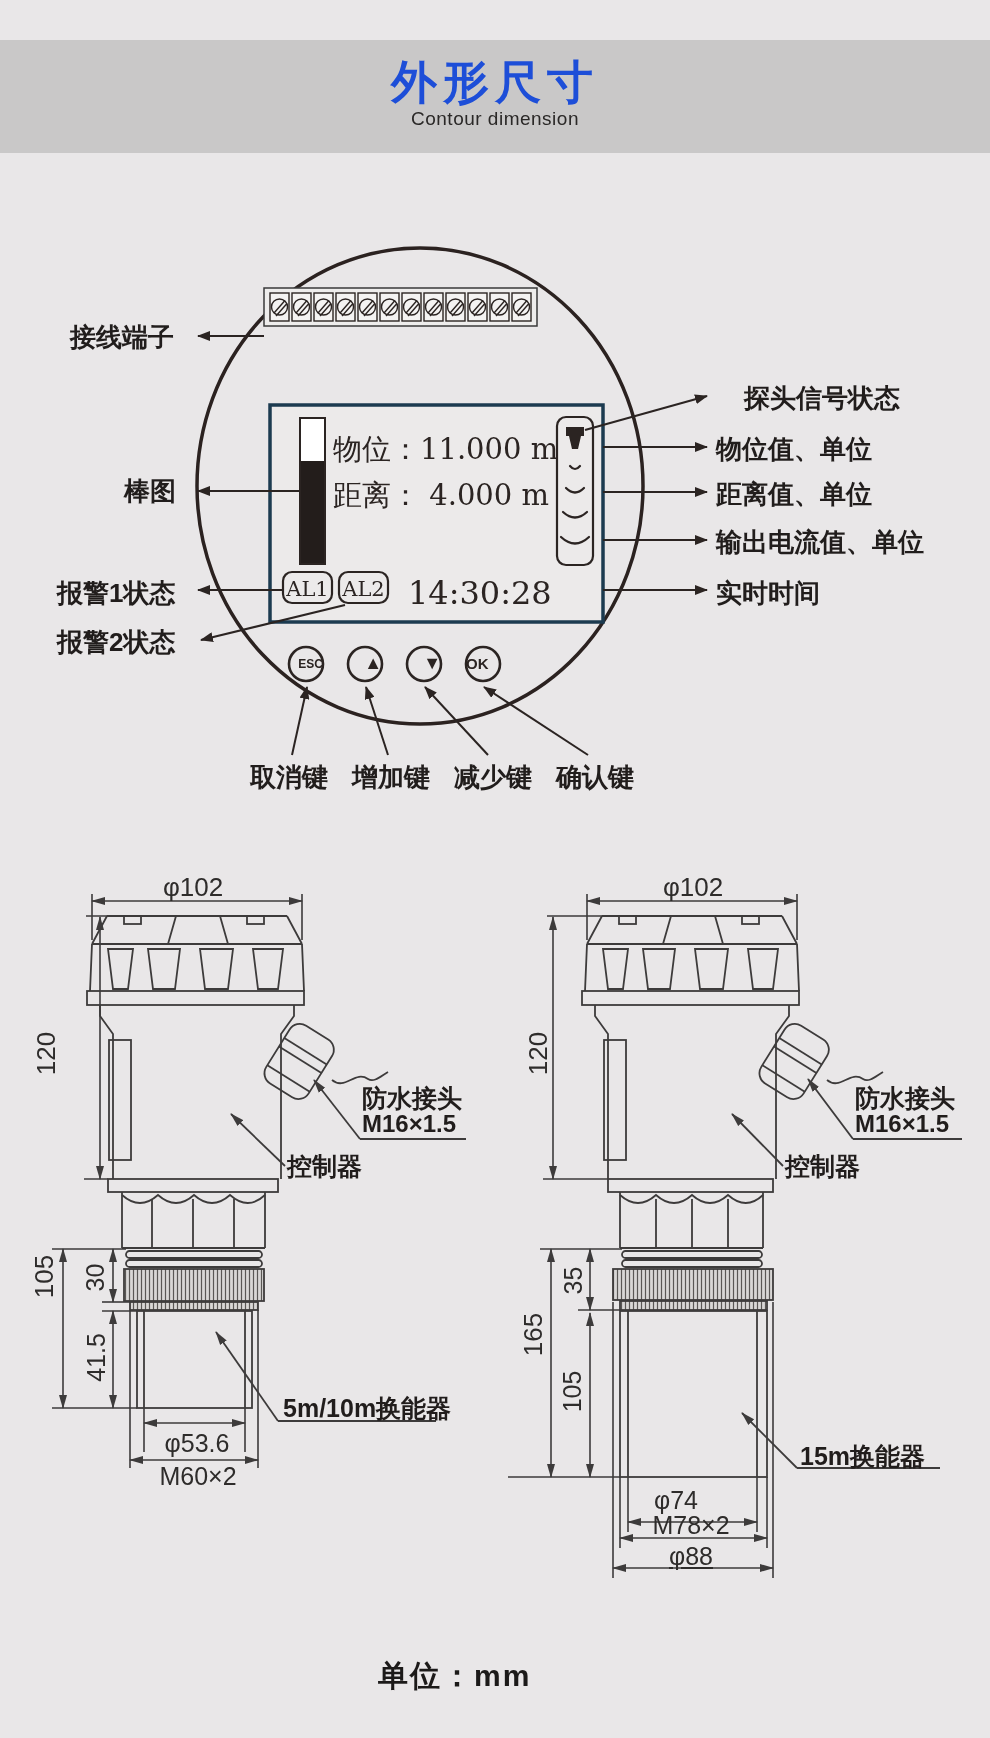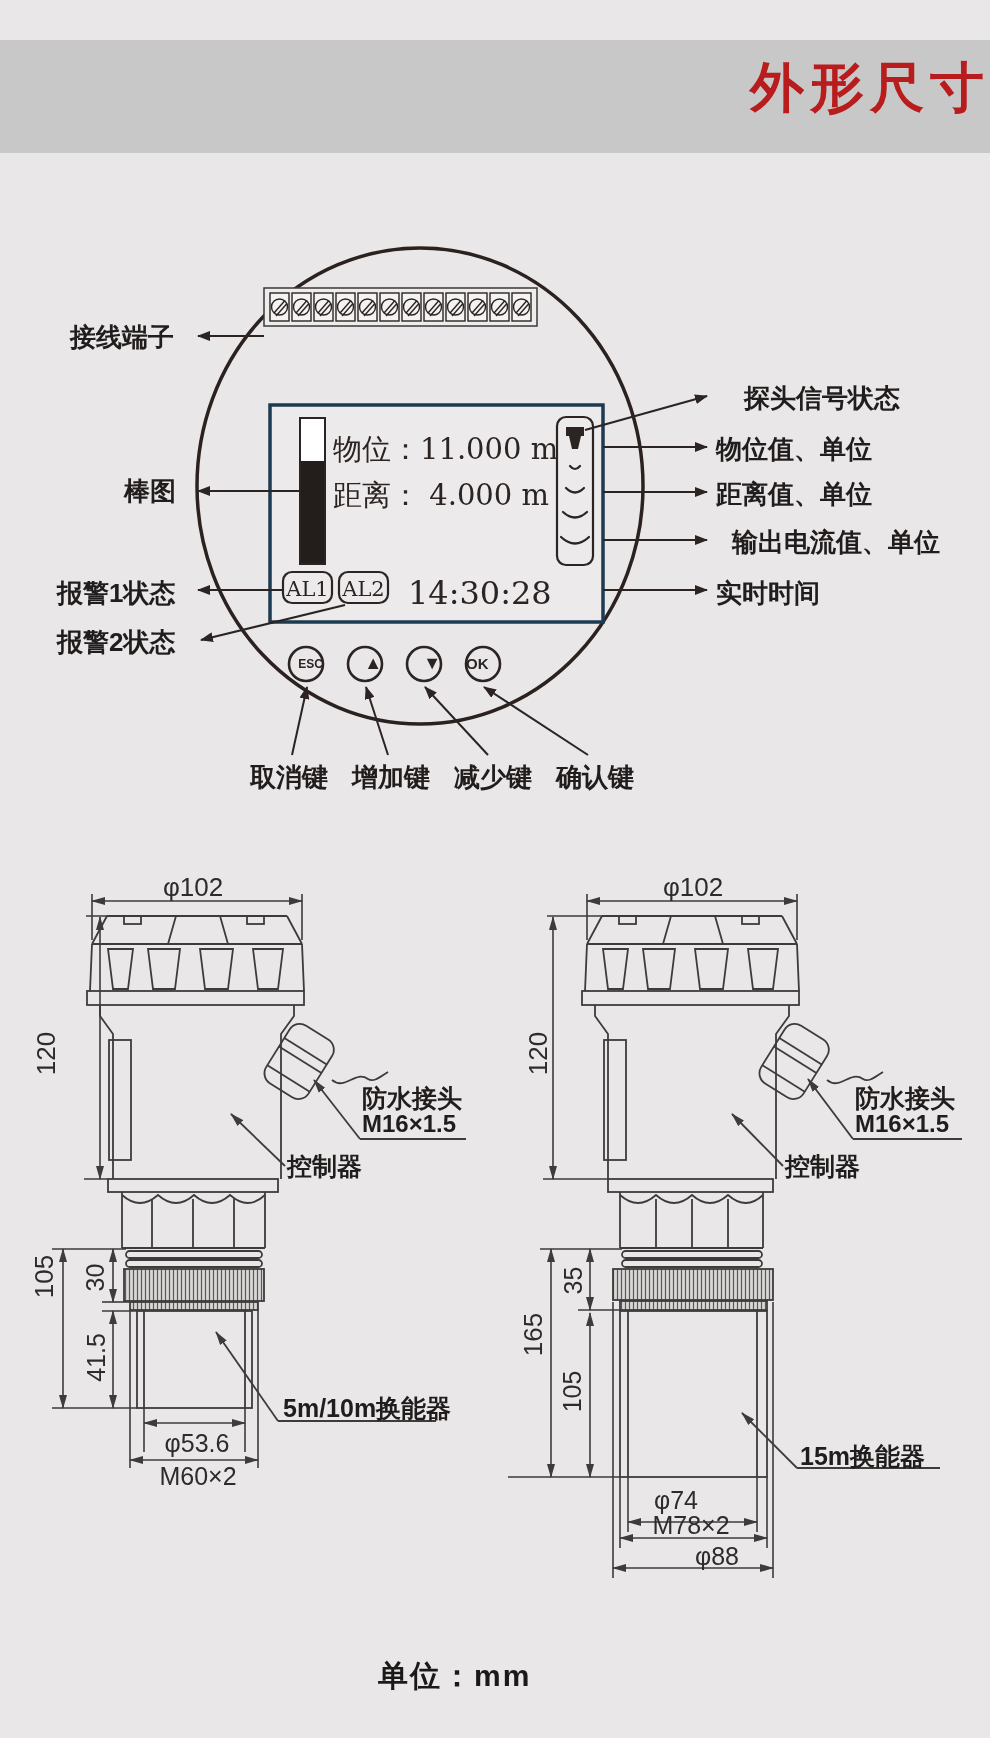--- a/index.html
+++ b/index.html
@@ -1,37 +1,38 @@
 <!DOCTYPE html>
 <html><head>
 <meta charset="utf-8">
 <style>
   html,body{margin:0;padding:0;background:#d8d6d7;}
   .stage{position:relative;width:990px;height:1738px;margin:0 auto;background:#e9e7e8;overflow:hidden;
          font-family:"Liberation Sans",sans-serif;}
   .banner{position:absolute;left:0;top:40px;width:990px;height:113px;background:#c9c8c8;}
-  .banner .title{position:absolute;left:0;top:12px;width:100%;text-align:right;
-                 font-size:54px;font-weight:bold;letter-spacing:6px;color:#b91c1c;}
+  .banner .title{position:absolute;left:0;top:12px;width:100%;text-align:center;
+                 font-size:46px;font-weight:bold;letter-spacing:6px;color:#1d4ed8;}
   .banner .subtitle{position:absolute;left:0;top:68px;width:100%;text-align:center;
                     font-size:19px;color:#2a2827;letter-spacing:0.5px;}
   svg.overlay{position:absolute;left:0;top:0;z-index:1;}
   .lbl{position:absolute;z-index:2;font-size:26px;font-weight:600;color:#211d1c;white-space:nowrap;}
   .dim{position:absolute;z-index:2;font-size:25px;font-weight:normal;color:#2e2c2b;white-space:nowrap;text-align:center;}
   .dimv{transform:rotate(-90deg);transform-origin:center;}
   .lcd{position:absolute;z-index:2;font-family:"DejaVu Serif","Liberation Serif",serif;color:#2b2422;white-space:nowrap;}
   .btn-glyph{position:absolute;z-index:2;text-align:right;color:#2b2422;}
   .unit-note{position:absolute;left:378px;top:1656px;z-index:2;font-size:30px;font-weight:600;color:#1c1a19;letter-spacing:2px;}
 </style>
 </head>
 <body>
 
 <div class="stage">
 
   <div class="banner">
     <div class="title">外形尺寸</div>
+    <div class="subtitle">Contour dimension</div>
   </div>
 
   <svg class="overlay" width="990" height="1738" viewBox="0 0 990 1738">
     <defs>
       <marker id="ah" markerWidth="13" markerHeight="10" refX="12" refY="5" orient="auto" markerUnits="userSpaceOnUse">
         <path d="M0,0 L13,5 L0,10 Z" fill="#2b2422"></path>
       </marker>
       <marker id="ahd" markerWidth="14" markerHeight="9" refX="13" refY="4.5" orient="auto" markerUnits="userSpaceOnUse">
         <path d="M0,0.5 L14,4.5 L0,8.5 Z" fill="#3d3b3b"></path>
       </marker>
@@ -242,21 +243,21 @@
     </g>
   </svg>
 
   <div class="lbl" style="left:70px;top:320px;">接线端子</div>
   <div class="lbl" style="left:124px;top:474px;">棒图</div>
   <div class="lbl" style="left:57px;top:576px;">报警1状态</div>
   <div class="lbl" style="left:57px;top:625px;">报警2状态</div>
   <div class="lbl" style="left:716px;top:381px;margin-left:28px;">探头信号状态</div>
   <div class="lbl" style="left:716px;top:432px;">物位值、单位</div>
   <div class="lbl" style="left:716px;top:477px;">距离值、单位</div>
-  <div class="lbl" style="left:716px;top:525px;margin-left:16px;">输出电流值、单位</div>
+  <div class="lbl" style="left:716px;top:525px;">输出电流值、单位</div>
   <div class="lbl" style="left:716px;top:576px;">实时时间</div>
 
   <div class="lcd" style="left:333px;top:430px;font-size:29px;">物位：11.000 m</div>
   <div class="lcd" style="left:333px;top:476px;font-size:29px;">距离：  4.000 m</div>
   <div class="lcd" style="left:283px;top:577px;width:49px;text-align:center;font-size:21px;">AL1</div>
   <div class="lcd" style="left:339px;top:577px;width:49px;text-align:center;font-size:21px;">AL2</div>
   <div class="lcd" style="left:408px;top:574px;font-size:32px;">14:30:28</div>
 
   <div class="btn-glyph" style="left:289px;top:657px;width:34px;font-size:12px;font-weight:bold;">ESC</div>
   <div class="btn-glyph" style="left:348px;top:653px;width:34px;font-size:18px;">▲</div>
@@ -280,20 +281,20 @@
   <div class="lbl" style="left:287px;top:1150px;font-size:25px;">控制器</div>
   <div class="lbl" style="left:283px;top:1392px;font-size:25px;">5m/10m换能器</div>
 
   <div class="dim" style="left:648px;top:872px;width:90px;font-size:26px;">φ102</div>
   <div class="dim dimv" style="left:508px;top:1038px;width:60px;font-size:26px;">120</div>
   <div class="dim dimv" style="left:501px;top:1319px;width:64px;font-size:26px;">165</div>
   <div class="dim dimv" style="left:548px;top:1266px;width:50px;">35</div>
   <div class="dim dimv" style="left:540px;top:1377px;width:64px;">105</div>
   <div class="dim" style="left:631px;top:1486px;width:90px;">φ74</div>
   <div class="dim" style="left:641px;top:1511px;width:100px;">M78×2</div>
-  <div class="dim" style="left:672px;top:1542px;width:90px;">φ88</div>
+  <div class="dim" style="left:646px;top:1542px;width:90px;text-decoration:underline;">φ88</div>
   <div class="lbl" style="left:855px;top:1082px;font-size:25px;">防水接头</div>
   <div class="lbl" style="left:855px;top:1110px;font-size:24px;">M16×1.5</div>
   <div class="lbl" style="left:785px;top:1150px;font-size:25px;">控制器</div>
   <div class="lbl" style="left:800px;top:1440px;font-size:25px;">15m换能器</div>
 
   <div class="unit-note">单位：mm</div>
 </div>
 
 </body></html>

